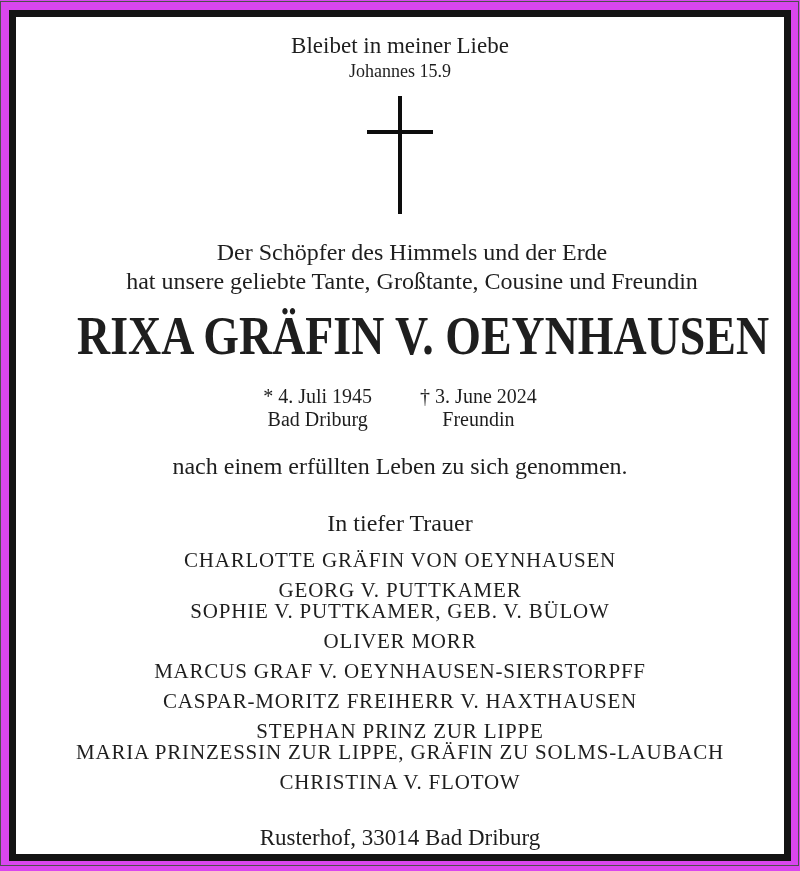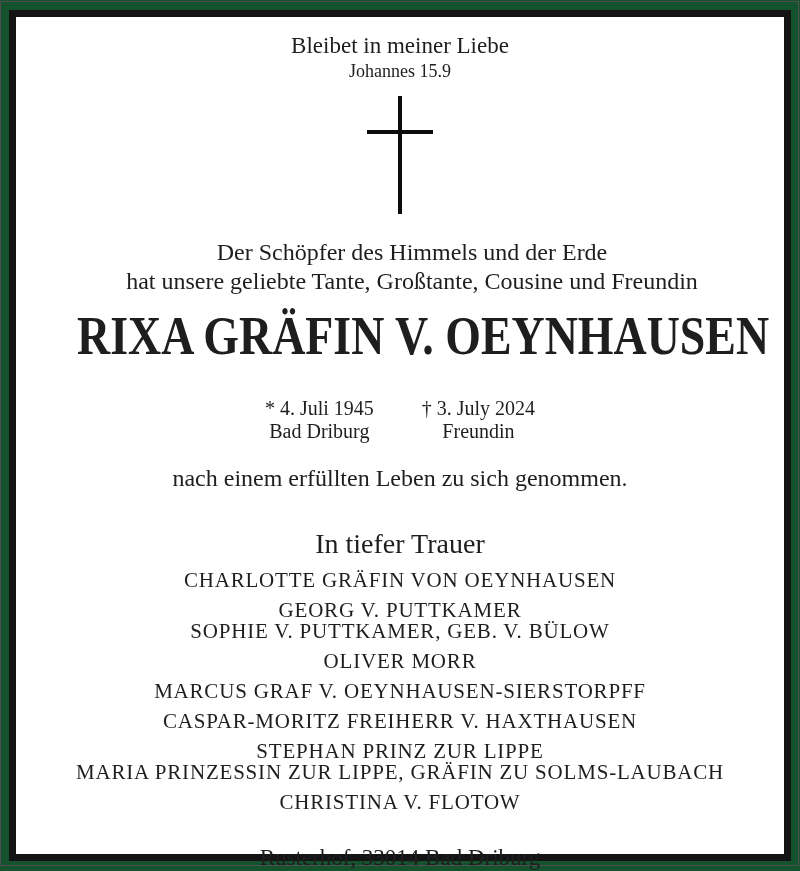--- a/index.html
+++ b/index.html
@@ -9,21 +9,21 @@
     width: 800px;
     height: 871px;
     overflow: hidden;
     font-family: "Liberation Serif", "DejaVu Serif", serif;
     color: #1e1e1e;
   }
   .page {
     position: relative;
     width: 800px;
     height: 871px;
-    background: #14532d;
+    background: #d946ef;
   }
   
   .outer-rule {
     position: absolute;
     left: 0; top: 1px; right: 1px; bottom: 5px;
     border: 1px solid #4f4f4f;
   }
   
   .frame {
     position: absolute;
@@ -78,36 +78,36 @@
   }
   .headline {
     display: inline-block;
     font-size: 54px;
     font-weight: bold;
     letter-spacing: 0px;
     transform: scaleX(0.85);
     transform-origin: 50% 50%;
   }
   .dates {
-    margin-top: 18px;
+    margin-top: 6px;
     display: flex;
     justify-content: center;
     column-gap: 48px;
     font-size: 20px;
     line-height: 23px;
   }
   .date-col { text-align: center; }
   .closing {
     margin-top: 21px;
     font-size: 24px;
     line-height: 29px;
   }
   .trauer {
-    margin-top: 36px;
-    font-size: 28px;
+    margin-top: 28px;
+    font-size: 24px;
     line-height: 29px;
   }
   .mourners {
     margin-top: 12px;
     font-size: 21px;
   }
   .mourner-group { margin-bottom: 9px; }
   .mourner-group:last-child { margin-bottom: 16px; }
   .mourner-line {
     line-height: 21px;
@@ -144,21 +144,21 @@
       <div class="headline-wrap">
         <span class="headline">RIXA GRÄFIN V. OEYNHAUSEN</span>
       </div>
 
       <div class="dates">
         <div class="date-col">
           <div>* 4. Juli 1945</div>
           <div>Bad Driburg</div>
         </div>
         <div class="date-col">
-          <div>† 3. July 2024</div>
+          <div>† 3. June 2024</div>
           <div>Freundin</div>
         </div>
       </div>
 
       <div class="closing">nach einem erfüllten Leben zu sich genommen.</div>
 
       <div class="trauer">In tiefer Trauer</div>
 
       <div class="mourners">
         <div class="mourner-group">

